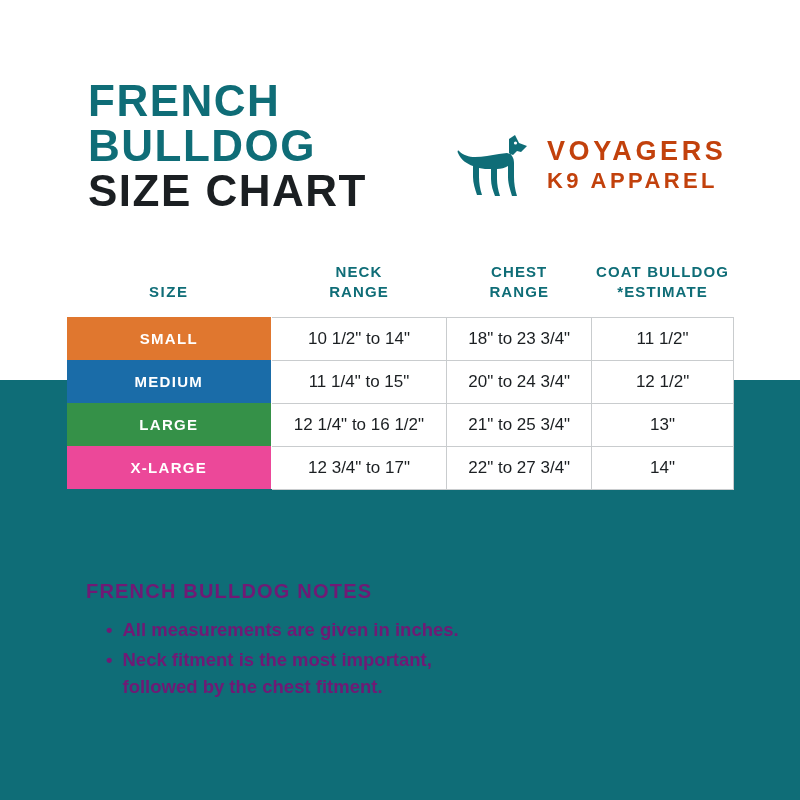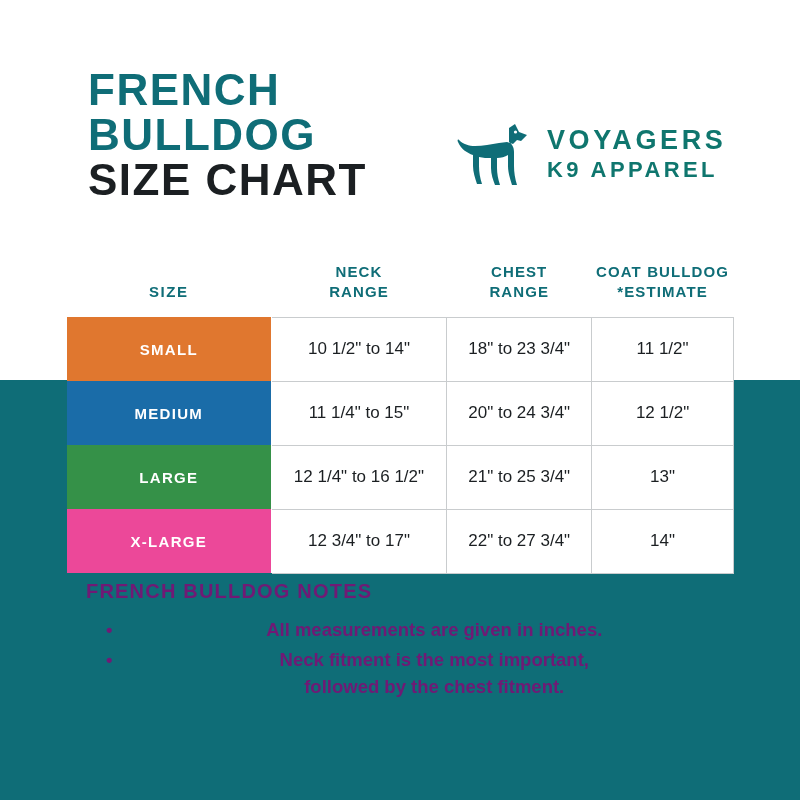--- a/index.html
+++ b/index.html
@@ -17,21 +17,21 @@
   
   #teal-band {
     position: absolute;
     left: 0; right: 0;
     top: 380px; bottom: 0;
     background: #0f6d77;
   }
   
   #header {
     position: absolute;
-    left: 0; top: 4px; width: 800px; height: 240px;
+    left: 0; top: 15px; width: 800px; height: 240px;
   }
   #title-block {
     position: absolute;
     left: 88px; top: 64px;
   }
   .title-line {
     font-weight: bold;
     letter-spacing: 1.5px;
     line-height: 1.02;
     color: #1b1f22;
@@ -39,21 +39,21 @@
   }
   .title-line.teal { color: #0f6d77; }
   #logo-block {
     position: absolute;
     left: 455px; top: 118px;
     display: flex;
     align-items: center;
     gap: 14px;
   }
   #dog-icon { width: 78px; height: 66px; display: block; }
-  #logo-text { color: #0f766e; }
+  #logo-text { color: #c2410c; }
   #logo-word1 {
     font-size: 27px; font-weight: bold; letter-spacing: 3.6px;
     line-height: 1.1;
   }
   #logo-word2 {
     font-size: 22px; font-weight: bold; letter-spacing: 3.4px;
     line-height: 1.3;
   }
 
   
@@ -70,21 +70,21 @@
     letter-spacing: 1.1px;
     padding: 0 0 14px 0;
     line-height: 1.35;
     vertical-align: bottom;
     border: none;
     background: transparent;
   }
   thead th.size-h { font-size: 15px; letter-spacing: 1.6px; }
   tbody td {
     border: 1.5px solid #c9ccce;
-    height: 64px;
+    height: 43px;
     text-align: center;
     font-size: 17px;
     color: #1b1f22;
     background: #ffffff;
     font-family: "Liberation Sans", sans-serif;
   }
   tbody td.size-cell {
     color: #ffffff;
     font-weight: bold;
     font-size: 15px;
@@ -112,21 +112,21 @@
   .note-item {
     font-size: 18.5px;
     font-weight: bold;
     line-height: 1.42;
     margin-left: 20px;
     margin-bottom: 4px;
     display: flex;
     gap: 10px;
   }
   .bullet { flex: 0 0 auto; }
-  .note-text { flex: 1 1 auto; text-align: center; }
+  .note-text { flex: 1 1 auto; }
   #note-footer {
     font-size: 18.5px;
     font-weight: bold;
     margin-top: 10px;
     margin-left: 16px;
   }
 </style>
 </head>
 <body>
 

